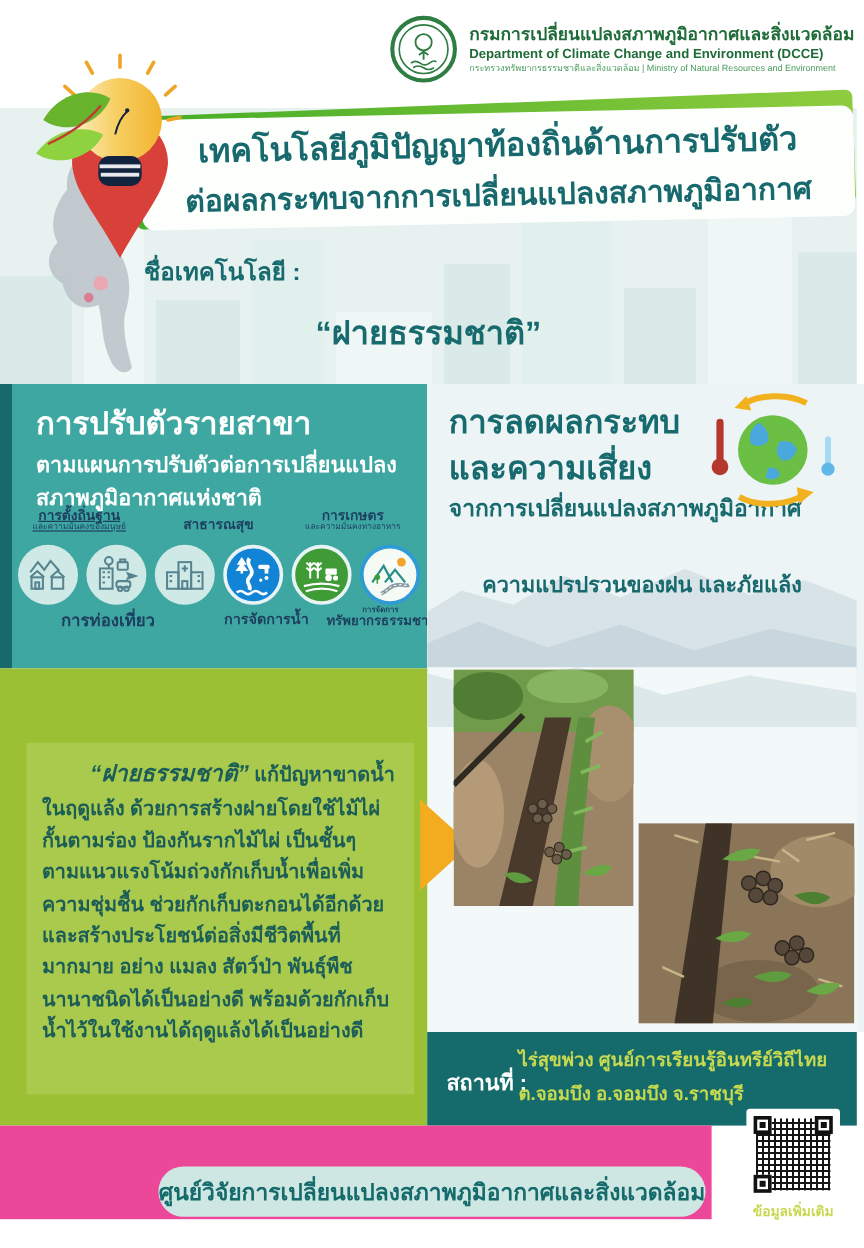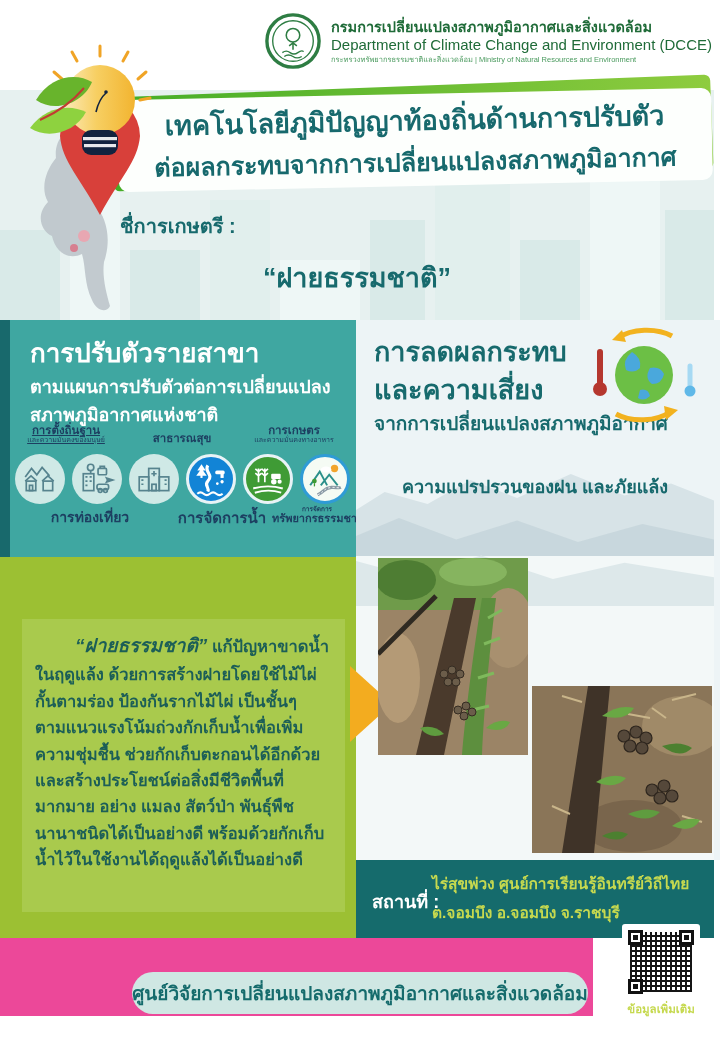--- a/index.html
+++ b/index.html
@@ -6,21 +6,21 @@
   .poster{position:relative;width:720px;height:1040px;background:#ffffff;overflow:hidden;
           font-family:"Liberation Sans","DejaVu Sans",sans-serif;}
   .abs{position:absolute;}
   .nowrap{white-space:nowrap;}
 
   
   .header-band{left:0;top:0;width:720px;height:90px;background:#fff;}
   .dcce-block{right:8px;top:12px;display:flex;align-items:center;gap:9px;}
   .dcce-text{display:flex;flex-direction:column;line-height:1.25;}
   .dcce-th{font-size:14.5px;font-weight:bold;color:#1f6b38;}
-  .dcce-en{font-size:15px;font-weight:normal;color:#1f6b38;}
+  .dcce-en{font-size:11px;font-weight:bold;color:#1f6b38;}
   .dcce-min{font-size:7.5px;color:#4a9a5e;}
 
   
   .skyline{left:0;top:88px;width:714px;height:232px;background:#e7f1f0;overflow:hidden;}
   .bld{position:absolute;bottom:0;}
 
   
   .banner-green{left:112px;top:86px;width:600px;height:94px;border-radius:6px;
     background:linear-gradient(92deg,#45ad27,#8fcc3f);transform:rotate(-2.2deg);}
   .banner-white{left:118px;top:94px;width:594px;height:92px;background:#fdfffd;border-radius:10px;
@@ -164,21 +164,21 @@
     <path d="M78,72 q3,-13 10,-19" stroke="#12233f" stroke-width="1.6" fill="none"></path>
     <circle cx="88" cy="52" r="1.8" fill="#12233f"></circle>
     <rect x="64" y="90" width="36" height="25" rx="9" fill="#12233f"></rect>
     <rect x="65" y="97" width="34" height="3.2" fill="#fff" opacity=".9"></rect>
     <rect x="66" y="104" width="32" height="3.2" fill="#fff" opacity=".9"></rect>
     <path d="M18,60 C32,36 58,32 74,42 C66,62 38,74 18,60 Z" fill="#68b42c"></path>
     <path d="M12,88 C28,66 52,64 68,72 C58,92 30,100 12,88 Z" fill="#8ed23f"></path>
     <path d="M22,80 C40,72 56,60 66,48" stroke="#c23b32" stroke-width="2" fill="none"></path>
   </svg>
 
-  <div class="abs tech-label nowrap">ชื่การเกษตรี :</div>
+  <div class="abs tech-label nowrap">ชื่อเทคโนโลยี :</div>
   <div class="abs tech-name nowrap">“ฝายธรรมชาติ”</div>
 
   <div class="abs adapt-accent"></div>
   <div class="abs adapt-box">
     <div class="adapt-title nowrap">การปรับตัวรายสาขา</div>
     <div class="adapt-sub1 nowrap">ตามแผนการปรับตัวต่อการเปลี่ยนแปลง</div>
     <div class="adapt-sub2 nowrap">สภาพภูมิอากาศแห่งชาติ</div>
 
     <div class="sec-label" style="left:0;top:104px;width:112px;text-decoration:underline;">
       <span>การตั้งถิ่นฐาน</span>
@@ -255,21 +255,21 @@
         <circle cx="8" cy="20" r="2.2" fill="#3f9b35"></circle>
           <path d="M8 22 v3" stroke="#3f9b35" stroke-width="1.2"></path>
         <path d="M11 33 C18 30 16 27 24 26 C28 25.5 31 27 33 26" stroke="#8a9aa5" stroke-width="3" fill="none"></path>
         <path d="M11 33 C18 30 16 27 24 26 C28 25.5 31 27 33 26" stroke="#fff" stroke-width="0.8" stroke-dasharray="2 2" fill="none"></path>
       </svg>
     </div>
 
     <div class="sec-label" style="left:24px;top:190px;width:112px;font-size:14px;">
       <span>การท่องเที่ยว</span>
     </div>
-    <div class="sec-label" style="left:160px;top:190px;width:104px;font-size:15px;">
+    <div class="sec-label" style="left:160px;top:190px;width:104px;font-size:12px;">
       <span>การจัดการน้ำ</span>
     </div>
     <div class="sec-label nowrap" style="left:262px;top:186px;width:90px;font-size:11px;">
       <span class="sec-sub">การจัดการ</span>
       <span>ทรัพยากรธรรมชาติ</span>
     </div>
   </div>
 
   <div class="abs impact-panel">
     <div class="impact-l1 nowrap">การลดผลกระทบ</div>

